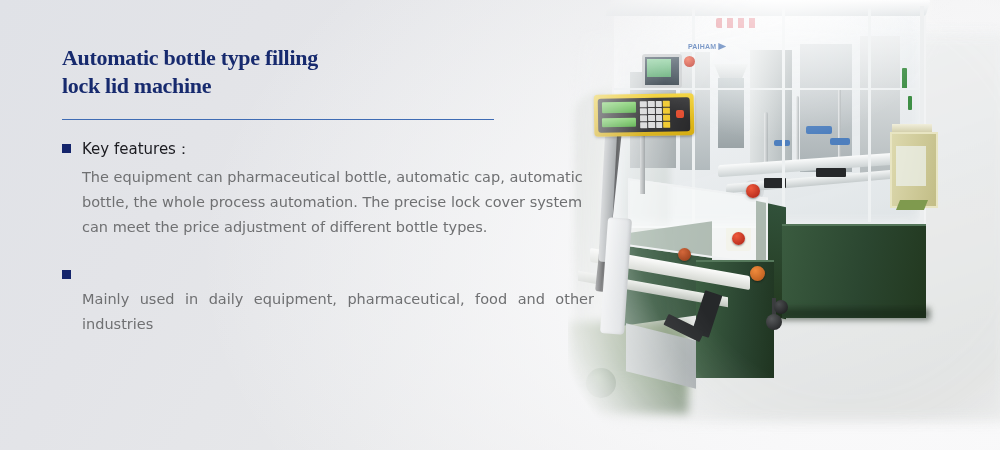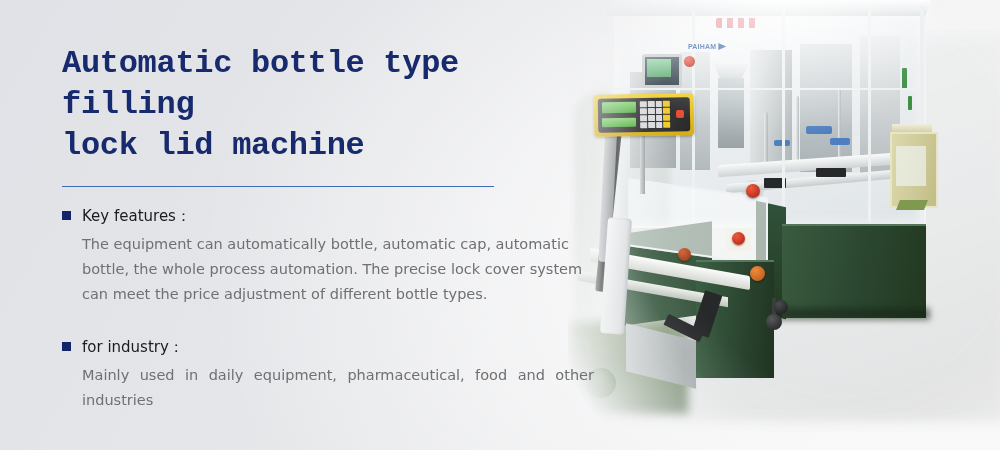--- a/index.html
+++ b/index.html
@@ -24,22 +24,22 @@
   
   .content {
     position: absolute;
     left: 62px; top: 44px;
     width: 540px;
     z-index: 5;
   }
 
   .title {
     margin: 0;
-    font-family: Liberation Mono, monospace;
-    font-size: 32px;
+    font-family: Liberation Serif, serif;
+    font-size: 22px;
     font-weight: 700;
     line-height: 1.28;
     letter-spacing: -0.3px;
     color: #172a6e;
     white-space: pre-line;
   }
 
   .divider {
     margin-top: 19px;
     width: 432px;
@@ -495,25 +495,24 @@
     <h1 class="title">Automatic bottle type filling
 lock lid machine</h1>
 
     <div class="divider"></div>
 
     <div class="section">
       <div class="sec-head">
         <span class="bullet"></span>
         <span class="sec-title">Key features：</span>
       </div>
-      <p class="sec-body">The equipment can automatically bottle, automatic cap, automatic bottle, the whole process automation. The precise lock cover system can meet the price adjustment of different bottle types.</p>
+      <p class="sec-body">The equipment can pharmaceutical bottle, automatic cap, automatic bottle, the whole process automation. The precise lock cover system can meet the price adjustment of different bottle types.</p>
     </div>
 
     <div class="section second">
       <div class="sec-head">
         <span class="bullet"></span>
-        <span class="sec-title">for industry：</span>
       </div>
       <p class="sec-body justified">Mainly used in daily equipment, pharmaceutical, food and other industries</p>
     </div>
 
   </div>
 </div>
 
 </body></html>

